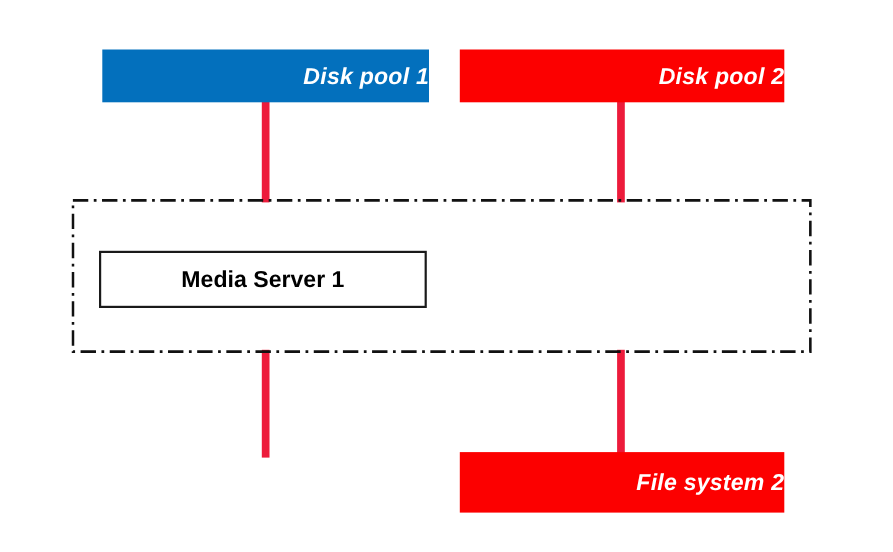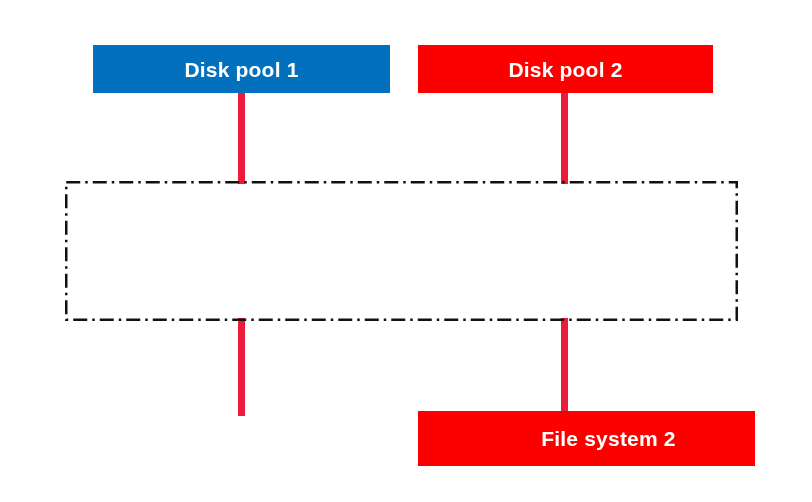--- a/index.html
+++ b/index.html
@@ -16,27 +16,28 @@
     height: 502px;
     background: #ffffff;
     overflow: hidden;
   }
 
   
   .block {
     position: absolute;
     display: flex;
     align-items: center;
-    justify-content: center;
+    justify-content: flex-end;
     color: #ffffff;
     font-weight: bold;
     font-size: 21px;
     letter-spacing: 0.2px;
     line-height: 1;
     box-sizing: border-box;
+    font-style: italic;
   }
   .block.blue { background: #0370bd; }
   .block.red  { background: #fc0000; }
 
   
   .connector {
     position: absolute;
     background: #ed1b3b;
   }
   #group-svg {
@@ -83,20 +84,23 @@
   </div>
 
   <div class="block red" style="left:418px; top:45px; width:295px; height:48px;">
     <span class="label">Disk pool 2</span>
   </div>
 
   <svg id="group-svg" viewBox="0 0 673 140" preserveAspectRatio="none">
     <rect x="1.25" y="1.25" width="670.5" height="137.5" fill="none" stroke="#111111" stroke-width="2.5" stroke-dasharray="14 5 2.5 5" stroke-linecap="butt"></rect>
   </svg>
 
+  <div class="server-box" style="left:90px; top:228px; width:298px; height:52px;">
+    <span class="label">Media Server 1</span>
+  </div>
 
 
 
-  <div class="block red" style="left:418px; top:411px; width:337px; height:55px;padding-left:44px;">
+  <div class="block red" style="left:418px; top:411px; width:295px; height:55px;padding-left:44px;">
     <span class="label">File system 2</span>
   </div>
 
 </div>
 
 </body></html>

